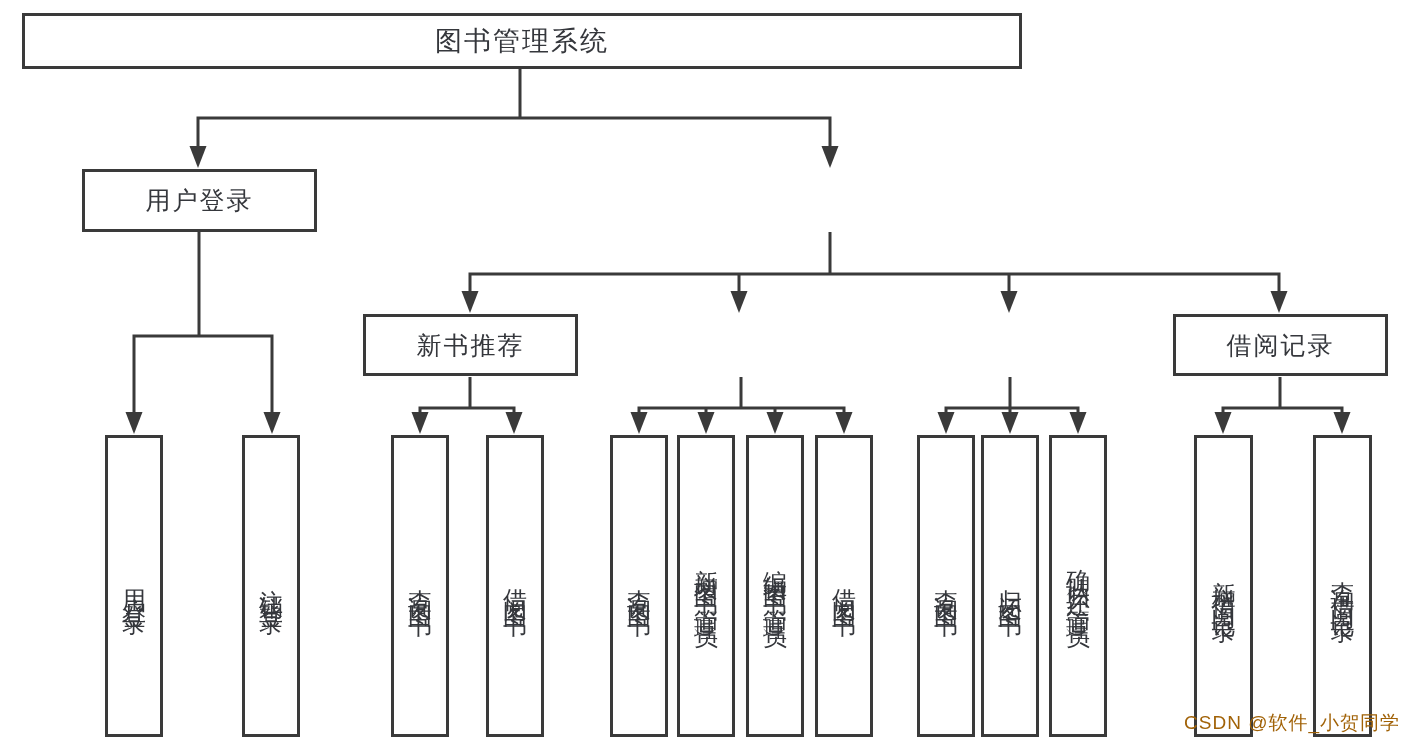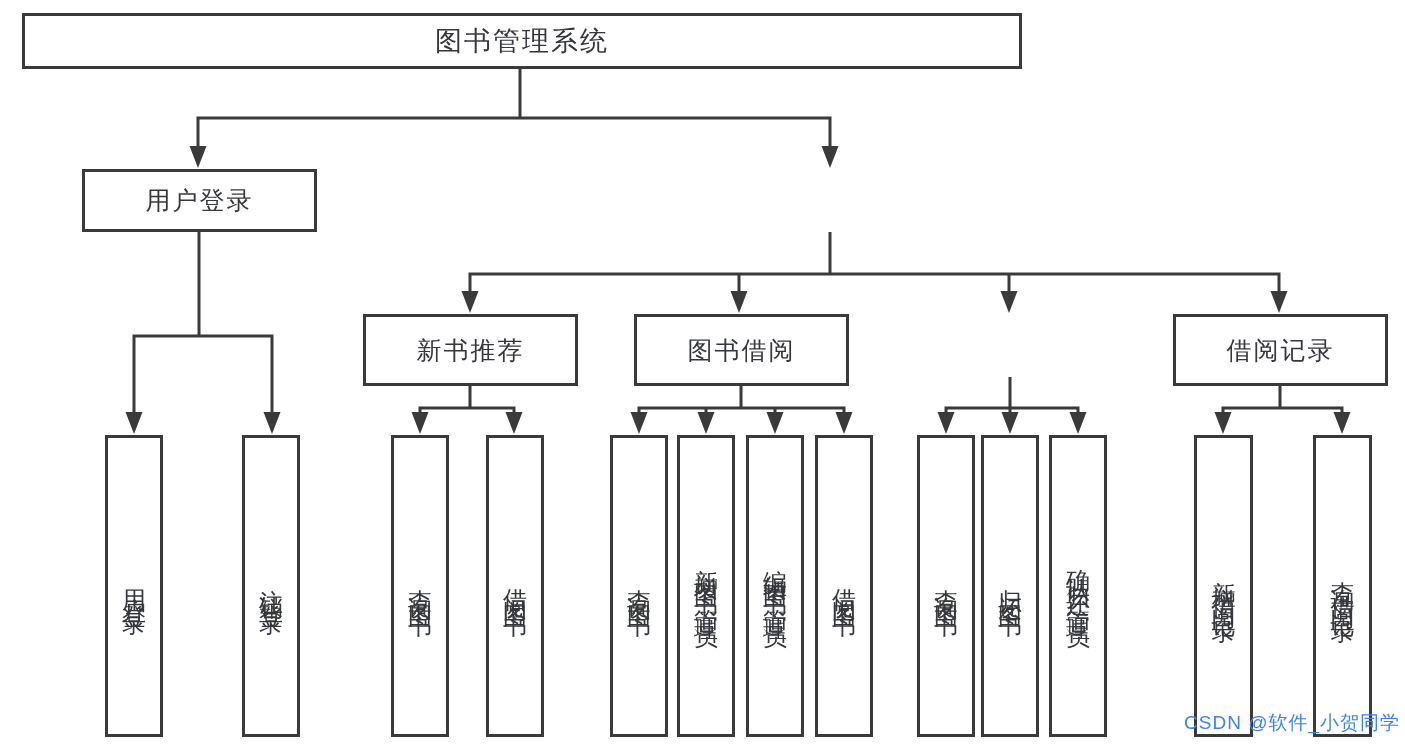--- a/index.html
+++ b/index.html
@@ -7,29 +7,29 @@
     position:relative;width:1405px;height:747px;background:#ffffff;overflow:hidden;
     font-family:"Liberation Sans","DejaVu Sans",sans-serif;color:#35373c;
   }
   .stage svg{position:absolute;left:0;top:0;}
   .node{
     position:absolute;box-sizing:border-box;background:#ffffff;border:3px solid #3a3a3a;
     display:flex;align-items:center;justify-content:center;text-align:center;
   }
   .title-box{left:22px;top:13px;width:1000px;height:56px;font-size:27px;letter-spacing:2px;text-align:right;}
   .l1-box{top:169px;width:235px;height:63px;font-size:25px;letter-spacing:2px;}
-  .cat-box{top:314px;width:215px;height:72px;font-size:25px;letter-spacing:2px;}
+  .cat-box{top:314px;width:215px;height:62px;font-size:25px;letter-spacing:2px;}
   .leaf{top:435px;width:58px;height:302px;}
   .vtext{
     writing-mode:vertical-lr;text-orientation:mixed;
     font-size:24px;letter-spacing:8px;line-height:1;white-space:nowrap;
   }
   .watermark{
     position:absolute;top:710px;right:5px;font-size:19px;letter-spacing:1px;
-    color:#3b82f6;z-index:5;
+    color:#a16207;z-index:5;
   }
 </style>
 </head>
 <body>
 
 <div class="stage">
 
   <svg width="1405" height="747" viewBox="0 0 1405 747">
     <g stroke="#3a3a3a" stroke-width="3" fill="none">
 
@@ -74,23 +74,20 @@
     <span>图书管理系统</span>
   </div>
 
   <div class="node l1-box" style="left:82px;">
     <span>用户登录</span>
   </div>
 
   <div class="node cat-box" style="left:363px;">
     <span>新书推荐</span>
   </div>
-  <div class="node cat-box" style="left:634px;">
-    <span>图书借阅</span>
-  </div>
   <div class="node cat-box" style="left:1173px;">
     <span>借阅记录</span>
   </div>
 
   <div class="node leaf" style="left:105px;">
     <span class="vtext">用户登录</span>
   </div>
   <div class="node leaf" style="left:242px;">
     <span class="vtext">注销登录</span>
   </div>

